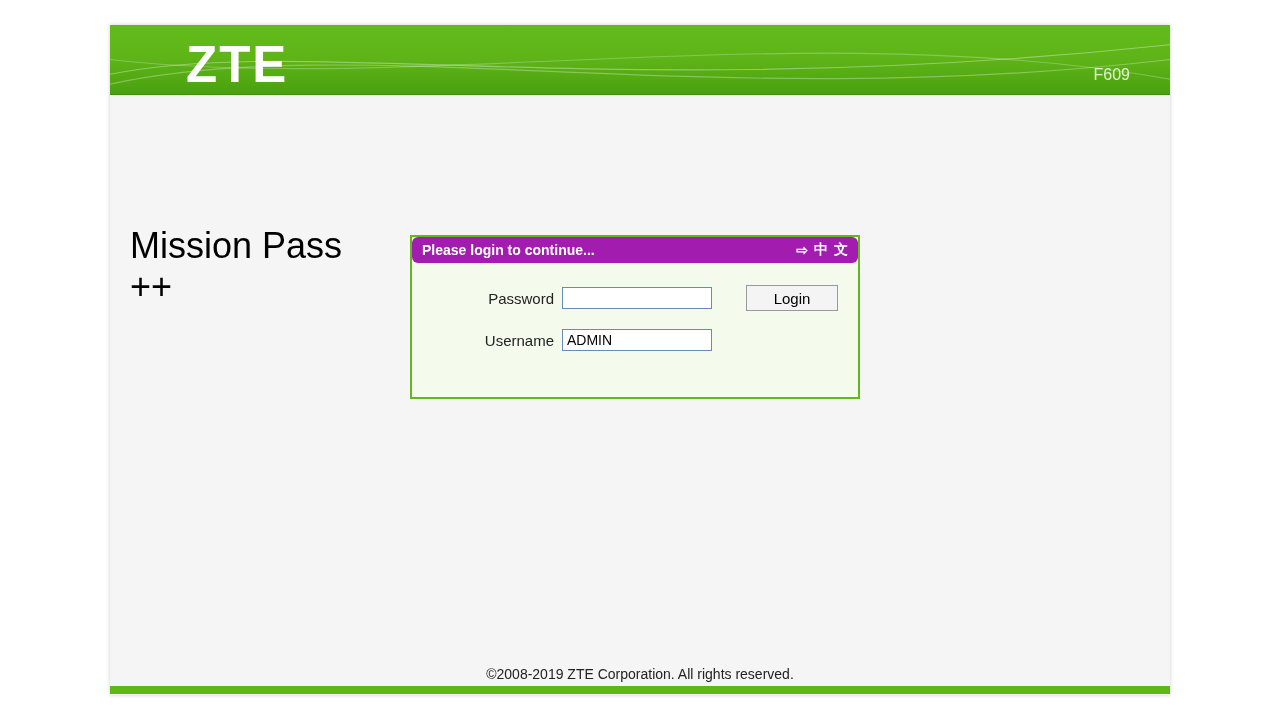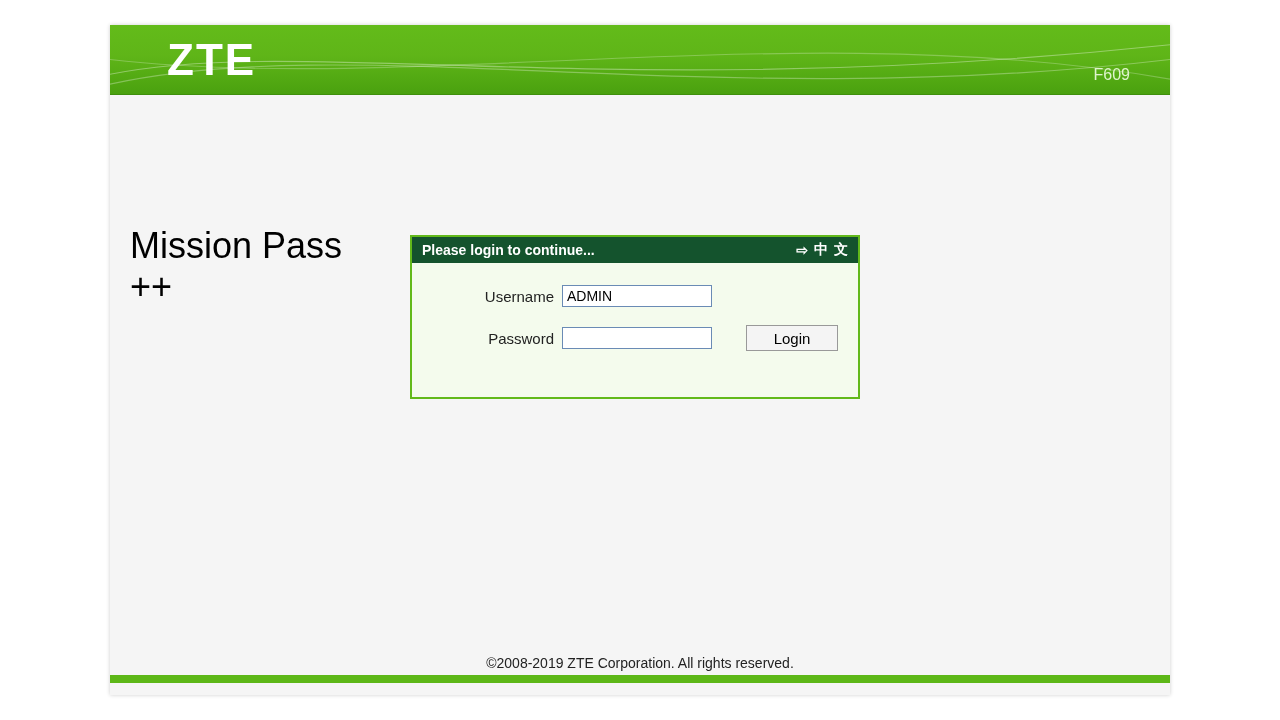--- a/index.html
+++ b/index.html
@@ -17,22 +17,22 @@
     position:relative;
     height:70px;
     background: linear-gradient(to bottom, #63bb1a 0%, #5fb518 45%, #4aa10f 100%);
     overflow:hidden;
     border-bottom:1px solid #3f8f0c;
   }
   .banner svg.waves {
     position:absolute; inset:0; width:100%; height:100%;
   }
   .brand {
-    position:absolute; left:57px; top:10px;
-    color:#fff; font-size:44px; font-weight:700; letter-spacing:2px;
+    position:absolute; left:76px; top:10px;
+    color:#fff; font-size:51px; font-weight:700; letter-spacing:2px;
     font-family: Arial, sans-serif;
   }
   .model {
     position:absolute; right:40px; bottom:10px;
     color:#dff4cc; font-size:16px; font-family: Arial, sans-serif;
   }
   
   .overlay-title {
     position:absolute;
     left:20px; top:200px;
@@ -43,29 +43,30 @@
   
   .login-card {
     position:absolute;
     left:300px; top:210px;
     width:450px;
     border:2px solid #62b91a;
     background:#f4fbed;
   }
   .login-head {
     height:26px;
-    background:#14532d;
+    background:#a21caf;
     color:#fff;
     font-weight:700;
     font-size:14px;
     padding:0 10px;
     display:flex;
     align-items:center;
     justify-content:space-between;
     font-family: Verdana, Arial, sans-serif;
+    border-radius: 6px;
   }
   .login-head .lang {
     display:flex; gap:6px; align-items:center;
   }
   .login-head .lang span { cursor:pointer; font-size:14px; }
   .login-body {
     padding:22px 20px 28px 20px;
   }
   .form-row {
     display:flex; align-items:center; margin-bottom:18px;
@@ -86,21 +87,21 @@
     background:#f4f4f4;
     border:1px solid #999;
     font-size:15px;
     cursor:pointer;
     font-family: Verdana, Arial, sans-serif;
   }
   .btn-row2 { display:flex; }
   
   .footer {
     position:absolute;
-    left:0; right:0; bottom:12px;
+    left:0; right:0; bottom:1px;
     height:28px;
   }
   .footer .ftext {
     text-align:center; font-size:14px; color:#222; padding-bottom:4px;
     font-family: Verdana, Arial, sans-serif;
   }
   .footer .fbar {
     height:8px; background:#5db717;
   }
   .arrow-icon { display:inline-block; }
@@ -128,29 +129,29 @@
   <div class="login-card">
     <div class="login-head">
       <span>Please login to continue...</span>
       <span class="lang">
         <span class="arrow-icon">⇨</span>
         <span>中</span>
         <span>文</span>
       </span>
     </div>
     <div class="login-body">
-      <div class="form-row">
-        <label>Username</label>
-        <input type="text" value="ADMIN" style="">
-      </div>
       <div class="form-row btn-row2">
         <label>Password</label>
         <input type="password" value="" style="">
         <div style="flex:1"></div>
         <button class="login-btn">Login</button>
+      </div>
+      <div class="form-row">
+        <label>Username</label>
+        <input type="text" value="ADMIN" style="">
       </div>
     </div>
   </div>
 
   <div class="footer">
     <div class="ftext">©2008-2019 ZTE Corporation. All rights reserved.</div>
     <div class="fbar"></div>
   </div>
 
 </div>

